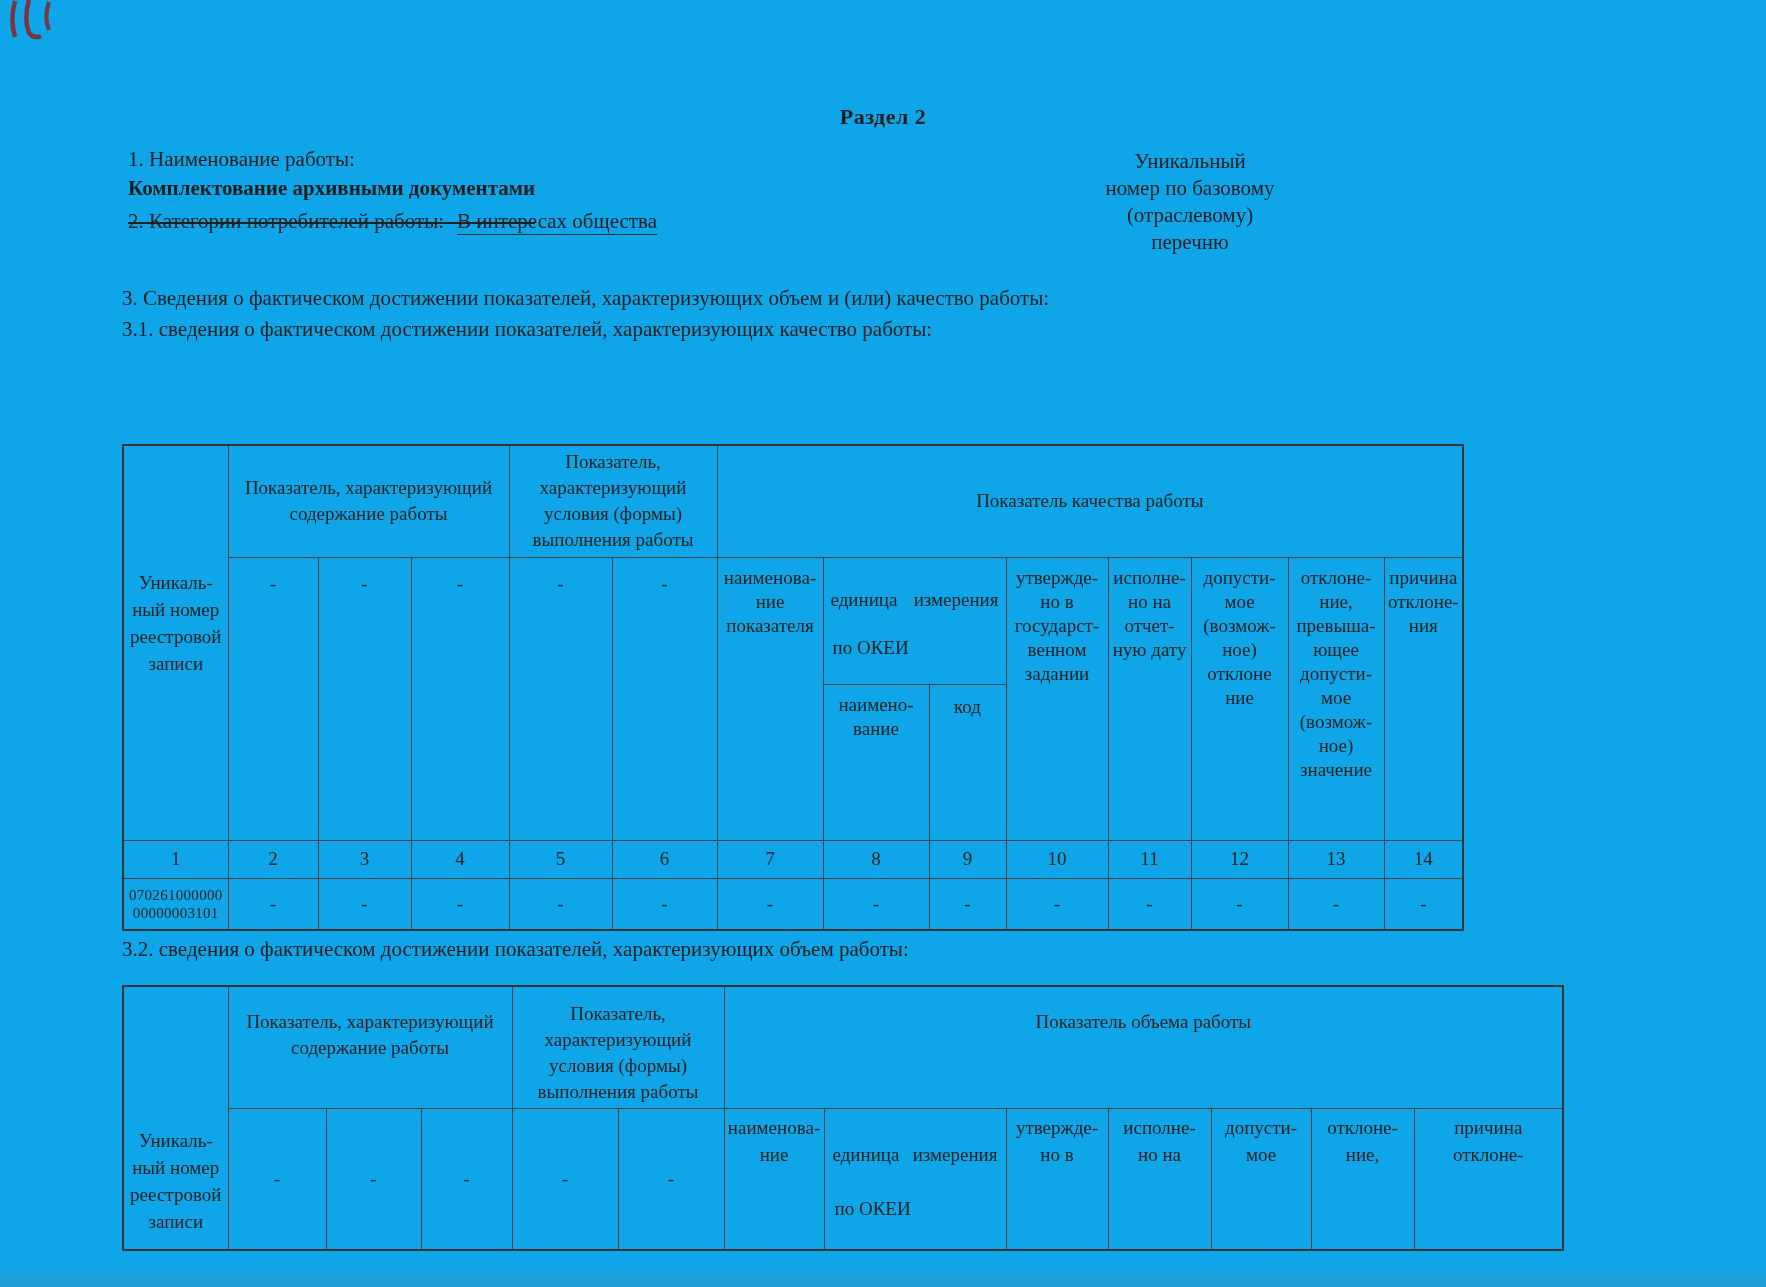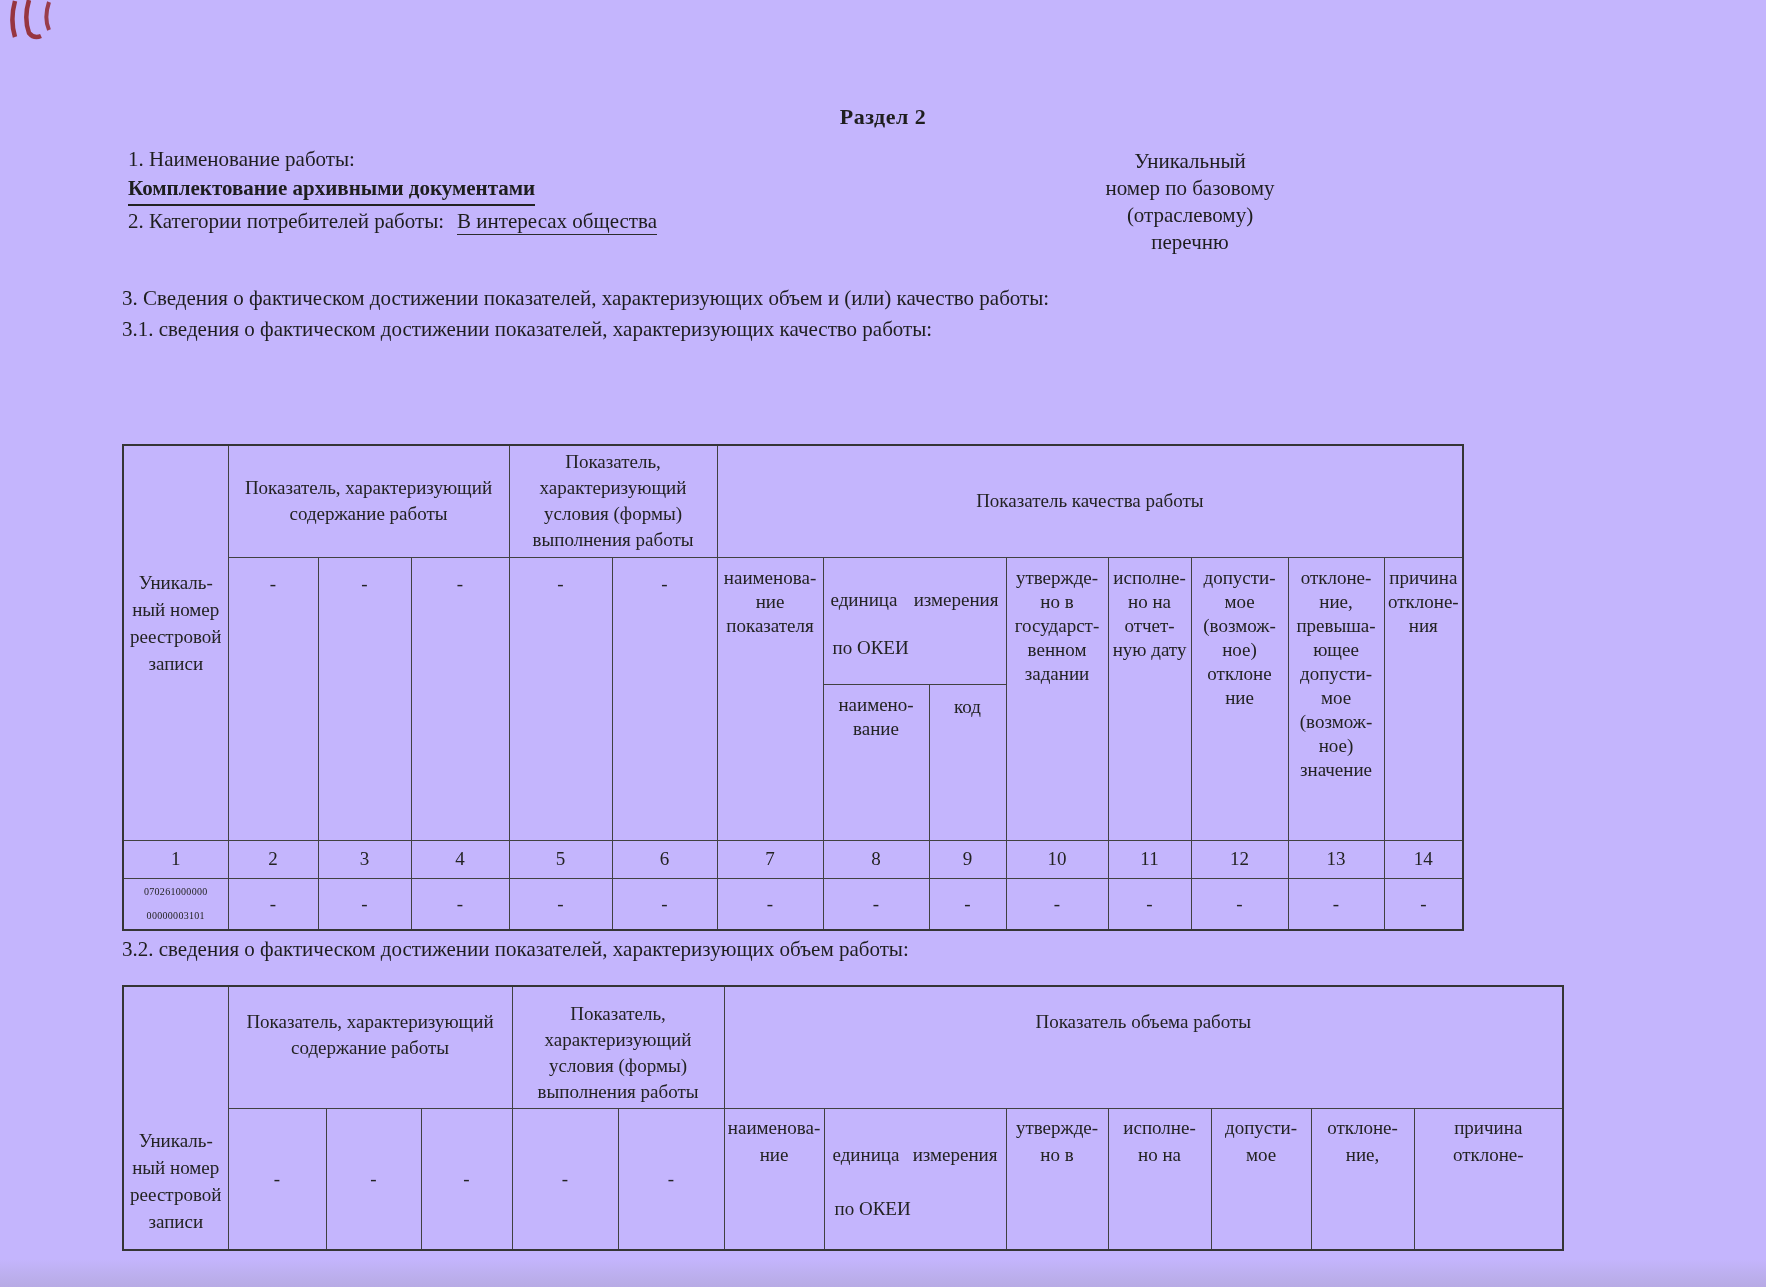--- a/index.html
+++ b/index.html
@@ -1,34 +1,34 @@
 <!DOCTYPE html>
 <html><head>
 <meta charset="utf-8">
 <style>
   html,body{margin:0;padding:0;background:#e9e9e6;}
   .page{
     position:relative;
     width:1766px;height:1287px;
-    background:#c4b5fd;
+    background:#0ea5e9;
     font-family:"Liberation Serif","DejaVu Serif",serif;
     color:#1e1e1e;
     overflow:hidden;
   }
   .abs{position:absolute;}
   .title{
     left:0;top:104px;width:1766px;
     text-align:center;font-size:22px;font-weight:bold;
     letter-spacing:.5px;
   }
   .line{font-size:21px;line-height:27px;}
   .work-label{left:128px;top:146px;}
   .work-value{
     left:128px;top:175px;font-weight:bold;
-    border-bottom:2px solid #222;padding-bottom:2px;
+    border-bottom:2px solid #222;padding-bottom:20px;
   }
   .consumers{left:128px;top:208px;}
   .consumers .val{
     border-bottom:1.5px solid #2c2c2c;margin-left:13px;padding-bottom:1px;
   }
   .uniq-label{
     left:1088px;top:148px;width:204px;
     text-align:center;font-size:21px;line-height:27px;
     white-space:pre-line;
   }
@@ -64,21 +64,21 @@
   td.grp2-cond{vertical-align:top;padding-top:14px;line-height:26px;}
   td.dash-top{vertical-align:top;padding-top:14px;}
   td.hdr{vertical-align:top;padding-top:8px;line-height:24px;}
   td.okei-cell{vertical-align:top;padding:6px 7px 0 7px;}
   td.code-cell{vertical-align:top;padding-top:10px;}
   td.hdr2{vertical-align:top;padding-top:5px;line-height:27px;}
   td.okei-cell2{vertical-align:top;padding:5px 8px 0 8px;line-height:27px;}
   .jl{text-align:justify;text-align-last:justify;white-space:normal;}
   .okei2{text-align:left;padding-left:2px;}
   tr.r-num td{font-size:19px;padding:2px 0;}
-  td.reg-num{font-size:10px;line-height:24px;letter-spacing:.3px;}
+  td.reg-num{font-size:15px;line-height:18px;letter-spacing:.3px;}
   tr.r-data td{vertical-align:middle;}
 
   .scan-shadow{
     left:0;bottom:0;width:1766px;height:28px;
     background:linear-gradient(to bottom,rgba(125,125,112,0) 0%,rgba(125,125,112,0.10) 55%,rgba(120,120,108,0.17) 100%);
   }
   .pen{left:2px;top:0;}
 </style>
 </head>
 <body>

